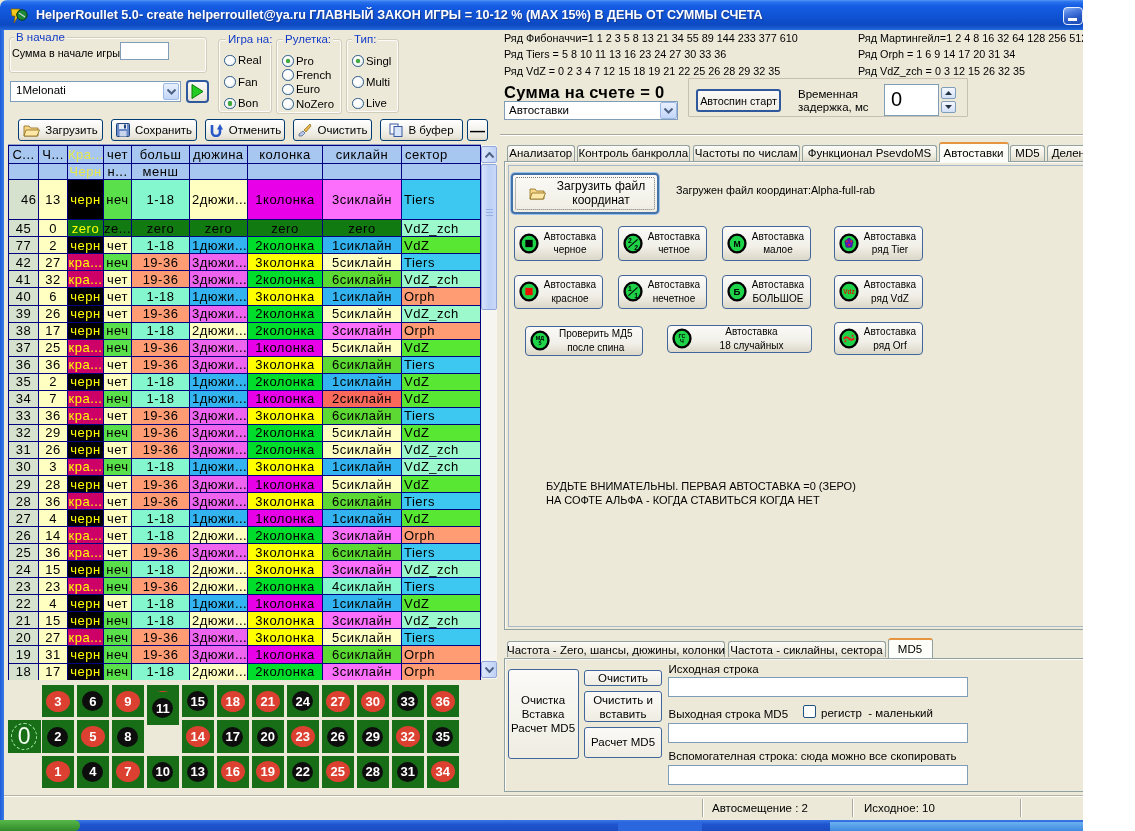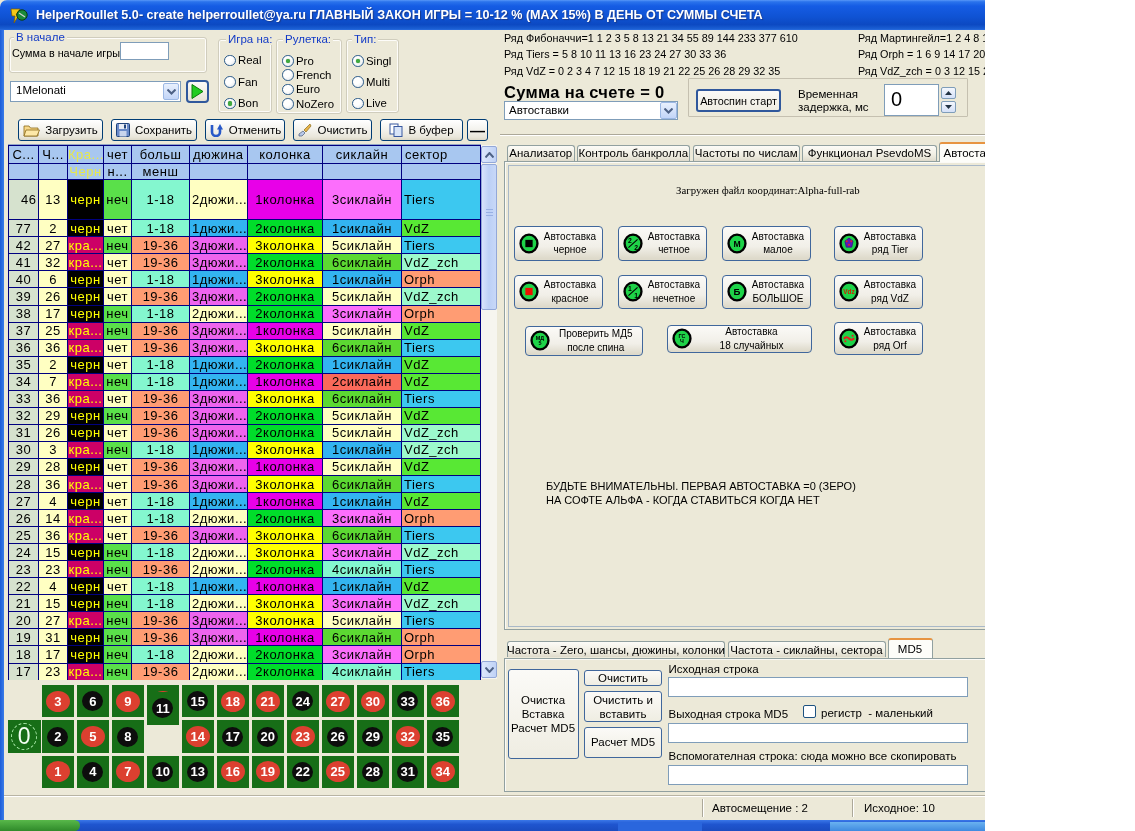--- a/index.html
+++ b/index.html
@@ -1,16 +1,16 @@
 <!DOCTYPE html>
 <html><head><meta charset="utf-8">
 <style>
 *{margin:0;padding:0;box-sizing:border-box}
 html,body{width:1135px;height:831px;overflow:hidden}
-#root{position:relative;width:985px;height:831px;background:#ece9d8;
+#root{position:relative;width:1083px;height:831px;background:#ece9d8;
  font-family:"Liberation Sans",sans-serif;font-size:11.5px;color:#000;overflow:hidden}
 .abs{position:absolute}
 .gb{position:absolute;border:1px solid #d0cdbd;border-radius:3px;
  box-shadow:inset 0 0 0 1px #fdfcf9}
 .gbcap{position:absolute;color:#123ac6;background:#ece9d8;padding:0 2px;white-space:nowrap;font-size:11px}
 .lbl{position:absolute;white-space:nowrap}
 .inp{position:absolute;background:#fff;border:1px solid #7f9db9}
 .btn{position:absolute;border:1px solid #003c74;border-radius:3px;
  background:linear-gradient(180deg,#ffffff 0%,#f4f3ee 45%,#e9e6da 85%,#dcd8c8 100%);
  display:flex;align-items:center;justify-content:center;white-space:nowrap}
@@ -174,20 +174,31 @@
 <td style="border:1px solid #000080;padding:0;overflow:hidden;white-space:nowrap;font-size:13px;letter-spacing:0.5px;text-align:center;background:#ffffc2">13</td>
 <td style="border:1px solid #000080;padding:0;overflow:hidden;white-space:nowrap;font-size:13px;letter-spacing:0.5px;text-align:center;background:#000;color:#ffff00">черн</td>
 <td style="border:1px solid #000080;padding:0;overflow:hidden;white-space:nowrap;font-size:13px;letter-spacing:0.5px;text-align:center;background:#5ae04a">неч</td>
 <td style="border:1px solid #000080;padding:0;overflow:hidden;white-space:nowrap;font-size:13px;letter-spacing:0.5px;text-align:center;background:#84f7cf">1-18</td>
 <td style="border:1px solid #000080;padding:0;overflow:hidden;white-space:nowrap;font-size:13px;letter-spacing:0.5px;text-align:center;background:#ffffc2;text-align:left;padding-left:2px">2дюжи...</td>
 <td style="border:1px solid #000080;padding:0;overflow:hidden;white-space:nowrap;font-size:13px;letter-spacing:0.5px;text-align:center;background:#e800e8">1колонка</td>
 <td style="border:1px solid #000080;padding:0;overflow:hidden;white-space:nowrap;font-size:13px;letter-spacing:0.5px;text-align:center;background:#fc6efc">3сиклайн</td>
 <td style="border:1px solid #000080;padding:0;overflow:hidden;white-space:nowrap;font-size:13px;letter-spacing:0.5px;text-align:center;background:#3cc8f0;text-align:left;padding-left:2px">Tiers</td>
 </tr>
 <tr style="height:17.05px">
+<td style="border:1px solid #000080;padding:0;overflow:hidden;white-space:nowrap;font-size:13px;letter-spacing:0.5px;text-align:center;background:#d6e2ce">45</td>
+<td style="border:1px solid #000080;padding:0;overflow:hidden;white-space:nowrap;font-size:13px;letter-spacing:0.5px;text-align:center;background:#ffffc2">0</td>
+<td style="border:1px solid #000080;padding:0;overflow:hidden;white-space:nowrap;font-size:13px;letter-spacing:0.5px;text-align:center;background:#117a11;color:#ffff00">zero</td>
+<td style="border:1px solid #000080;padding:0;overflow:hidden;white-space:nowrap;font-size:13px;letter-spacing:0.5px;text-align:center;background:#117a11">ze...</td>
+<td style="border:1px solid #000080;padding:0;overflow:hidden;white-space:nowrap;font-size:13px;letter-spacing:0.5px;text-align:center;background:#117a11">zero</td>
+<td style="border:1px solid #000080;padding:0;overflow:hidden;white-space:nowrap;font-size:13px;letter-spacing:0.5px;text-align:center;background:#117a11">zero</td>
+<td style="border:1px solid #000080;padding:0;overflow:hidden;white-space:nowrap;font-size:13px;letter-spacing:0.5px;text-align:center;background:#117a11">zero</td>
+<td style="border:1px solid #000080;padding:0;overflow:hidden;white-space:nowrap;font-size:13px;letter-spacing:0.5px;text-align:center;background:#117a11">zero</td>
+<td style="border:1px solid #000080;padding:0;overflow:hidden;white-space:nowrap;font-size:13px;letter-spacing:0.5px;text-align:center;background:#9cf9cc;text-align:left;padding-left:2px">VdZ_zch</td>
+</tr>
+<tr style="height:17.05px">
 <td style="border:1px solid #000080;padding:0;overflow:hidden;white-space:nowrap;font-size:13px;letter-spacing:0.5px;text-align:center;background:#d6e2ce">77</td>
 <td style="border:1px solid #000080;padding:0;overflow:hidden;white-space:nowrap;font-size:13px;letter-spacing:0.5px;text-align:center;background:#ffffc2">2</td>
 <td style="border:1px solid #000080;padding:0;overflow:hidden;white-space:nowrap;font-size:13px;letter-spacing:0.5px;text-align:center;background:#000;color:#ffff00">черн</td>
 <td style="border:1px solid #000080;padding:0;overflow:hidden;white-space:nowrap;font-size:13px;letter-spacing:0.5px;text-align:center;background:#ffffc2">чет</td>
 <td style="border:1px solid #000080;padding:0;overflow:hidden;white-space:nowrap;font-size:13px;letter-spacing:0.5px;text-align:center;background:#84f7cf">1-18</td>
 <td style="border:1px solid #000080;padding:0;overflow:hidden;white-space:nowrap;font-size:13px;letter-spacing:0.5px;text-align:center;background:#33b4f0;text-align:left;padding-left:2px">1дюжи...</td>
 <td style="border:1px solid #000080;padding:0;overflow:hidden;white-space:nowrap;font-size:13px;letter-spacing:0.5px;text-align:center;background:#00dd2a">2колонка</td>
 <td style="border:1px solid #000080;padding:0;overflow:hidden;white-space:nowrap;font-size:13px;letter-spacing:0.5px;text-align:center;background:#33b4f0">1сиклайн</td>
 <td style="border:1px solid #000080;padding:0;overflow:hidden;white-space:nowrap;font-size:13px;letter-spacing:0.5px;text-align:center;background:#58e834;text-align:left;padding-left:2px">VdZ</td>
 </tr>
@@ -644,21 +655,29 @@
 <div class="tab" style="left:802px;top:144.5px;width:135px;height:16px;font-size:11.5px">Функционал PsevdoMS</div>
 <div class="tab" style="left:1010px;top:144.5px;width:35px;height:16px;font-size:11.5px">MD5</div>
 <div class="tab" style="left:1047px;top:144.5px;width:49px;height:16px;font-size:11.5px">Делени</div>
 <div class="tab tabactive" style="left:938.5px;top:141.5px;width:70px;height:20px;font-size:11.5px">Автоставки</div>
 <svg class="abs" style="left:1104px;top:148px" width="26" height="10" viewBox="0 0 26 10">
         <path d="M7 0.5 L2.5 5 L7 9.5" fill="none" stroke="#2b5a9e" stroke-width="2"></path>
         <path d="M19 0.5 L23.5 5 L19 9.5" fill="none" stroke="#2b5a9e" stroke-width="2"></path>
       </svg>
 <div class="abs" style="left:504px;top:160.5px;width:625px;height:469.5px;border:1px solid #91a0a0;background:#ece9d8;box-shadow:inset 1px 1px 0 #fbfaf6;"></div>
 <div class="abs" style="left:508px;top:165px;width:614px;height:462px;border:1px solid #a9b8c8;"></div>
-<div class="lbl" style="left:676px;top:184px;font-size:10.8px;font-family:Liberation Serif, serif;">Загружен файл координат:Alpha-full-rab</div>
+<div class="abs" style="left:510.5px;top:173px;width:148px;height:41px;border:2px solid #4272a8;border-radius:4px;background:linear-gradient(180deg,#fbfaf7,#efede2);box-shadow:0 0 0 1px #9cc0ec;display:flex;align-items:center">
+        <div style="position:absolute;inset:2px;border:1px dotted #777;border-radius:2px"></div>
+        <div style="margin-left:16px"><svg width="17" height="14" viewBox="0 0 17 14">
+            <path d="M1 3 L6 3 L7.5 5 L15 5 L15 13 L1 13 Z" fill="#f8d888" stroke="#8a6a1a" stroke-width="0.8"></path>
+            <path d="M3 7 L16.5 7 L14 13 L1 13 Z" fill="#fde8a8" stroke="#8a6a1a" stroke-width="0.8"></path>
+          </svg></div>
+        <div style="flex:1;text-align:center;font-size:12px;line-height:13.5px">Загрузить файл<br>координат</div>
+      </div>
+<div class="lbl" style="left:676px;top:184px;font-size:10.8px;">Загружен файл координат:Alpha-full-rab</div>
 <div class="abtn" style="left:513.5px;top:226px;width:89px;height:34.5px">
         <svg width="20" height="21" viewBox="0 0 22 23" style="flex-shrink:0">
           <ellipse cx="11" cy="11.5" rx="9.3" ry="9.8" fill="#1ed348" stroke="#000" stroke-width="2.6"></ellipse>
           <rect x="7" y="7.5" width="8" height="8" fill="#000"></rect>
         </svg>
         <div class="txt">Автоставка<br>черное</div>
       </div>
 <div class="abtn" style="left:617.5px;top:226px;width:89px;height:34.5px">
         <svg width="20" height="21" viewBox="0 0 22 23" style="flex-shrink:0">
           <ellipse cx="11" cy="11.5" rx="9.3" ry="9.8" fill="#1ed348" stroke="#000" stroke-width="2.6"></ellipse>

